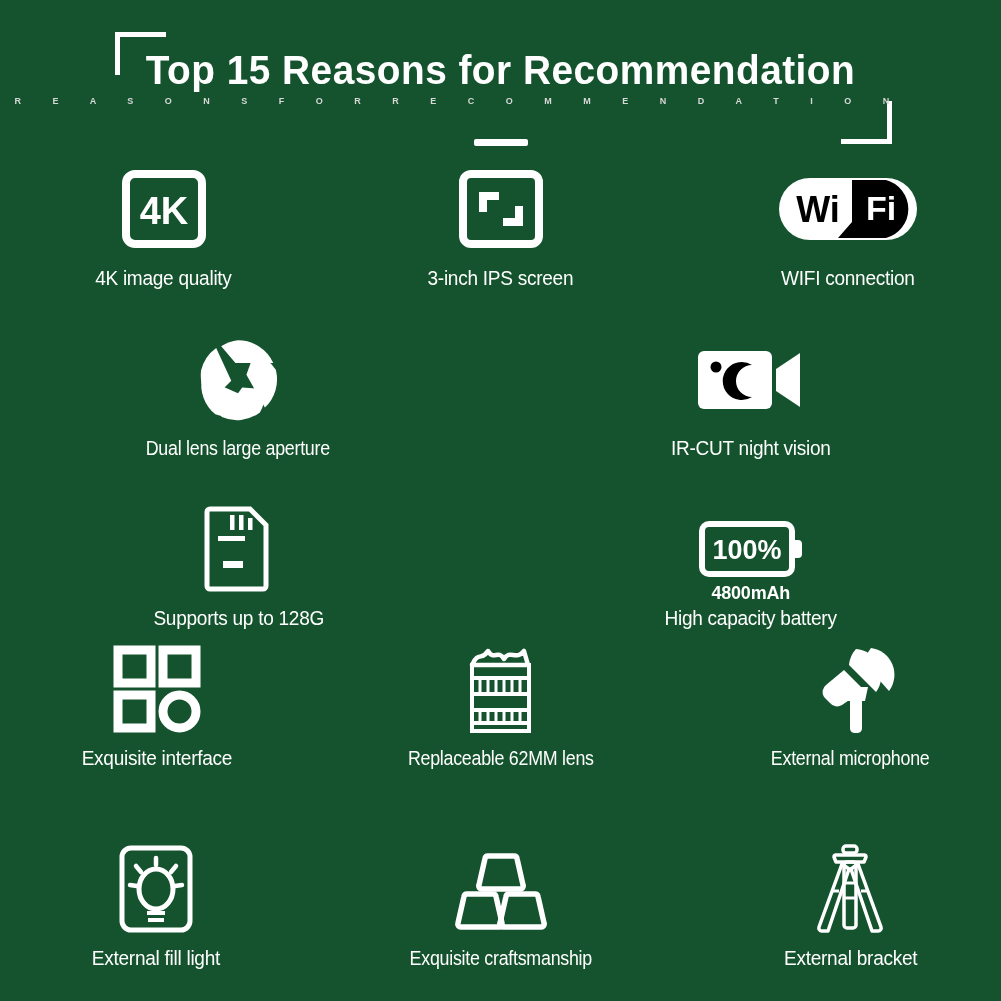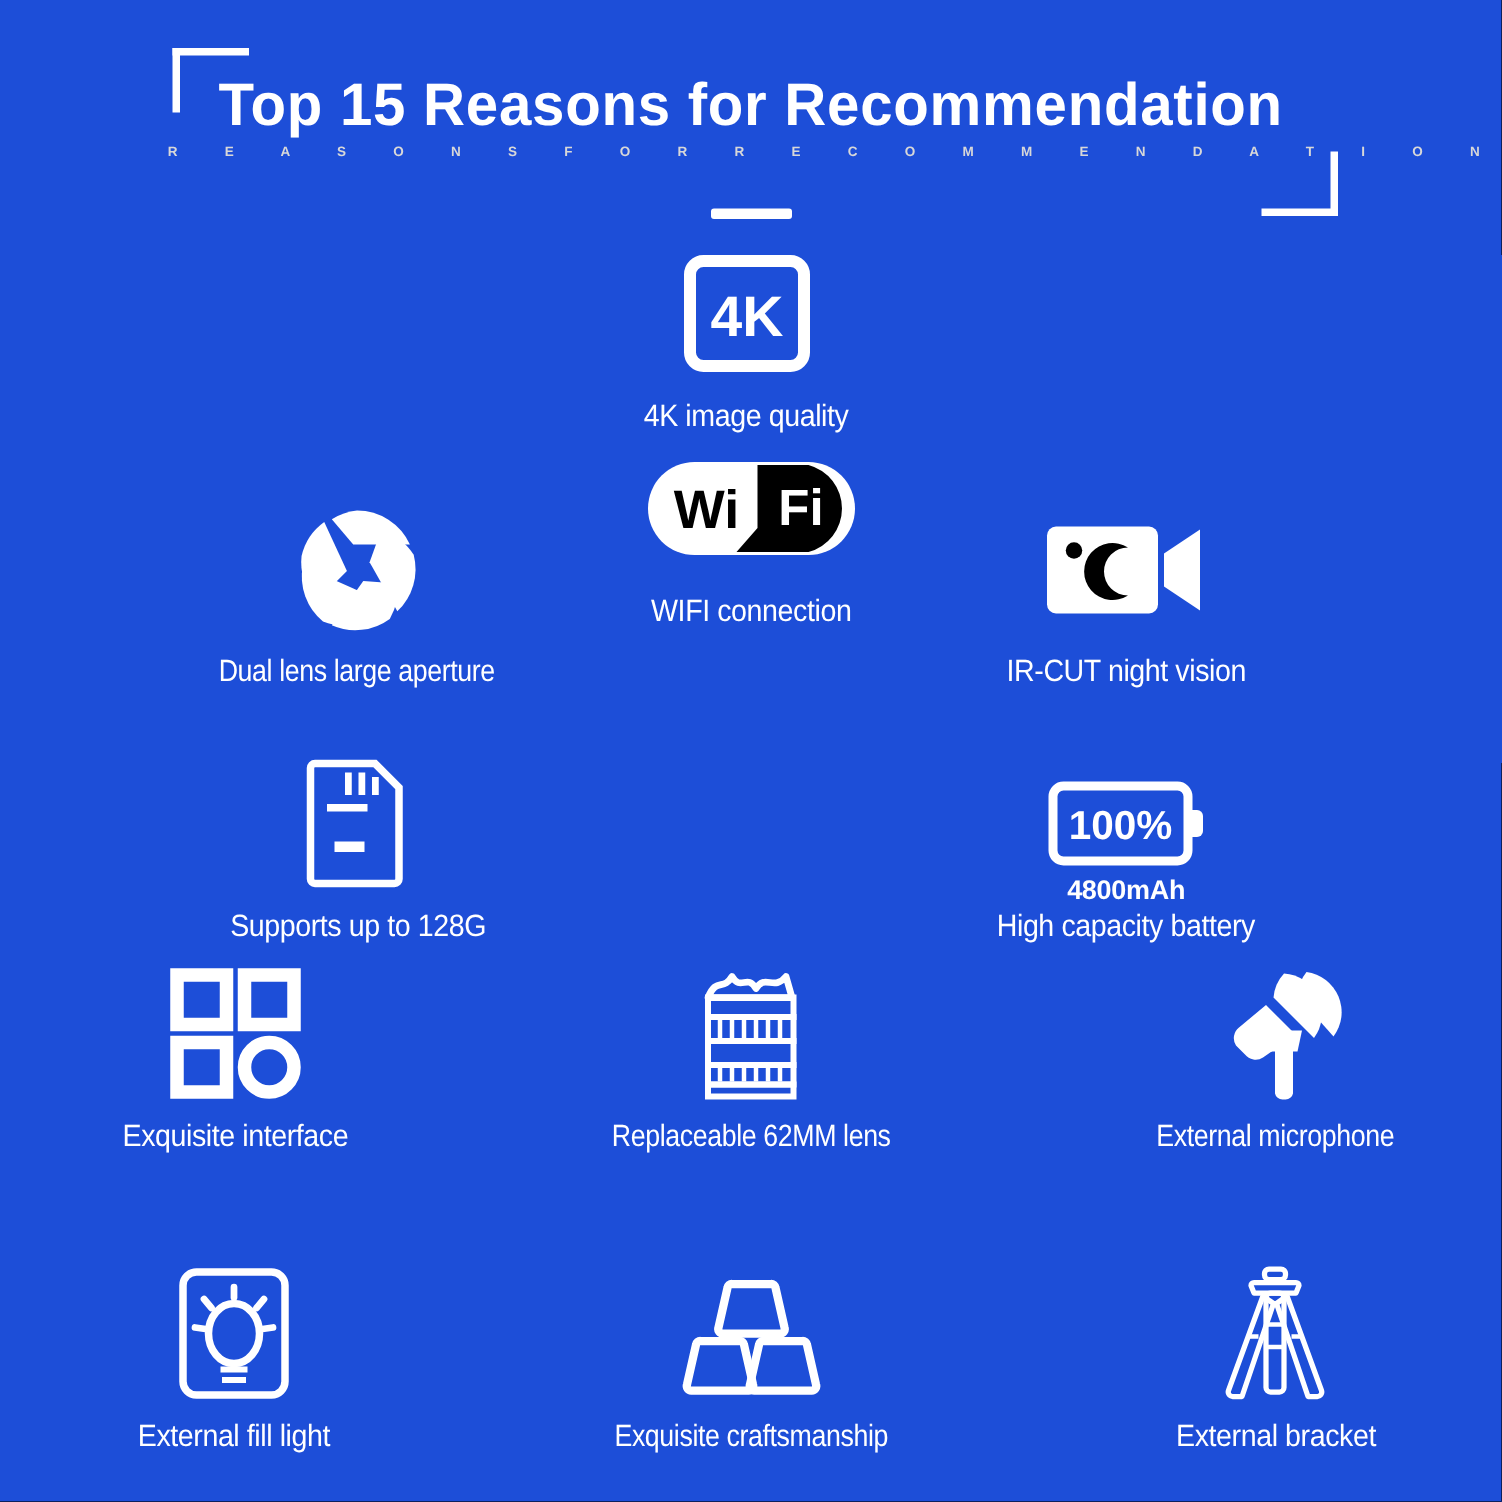--- a/index.html
+++ b/index.html
@@ -3,56 +3,56 @@
 <meta charset="utf-8">
 <style>
   html,body{margin:0;padding:0;background:#000;}
   body{
     width:1001px;height:1001px;
     font-family:"Liberation Sans", sans-serif;
     color:#fff;
     overflow:hidden;
     position:relative;
   }
-  #page{position:absolute;inset:0;background:#1d4ed8;}
+  #page{position:absolute;inset:0;background:#14532d;}
 
   
   .header{position:absolute;left:0;top:0;width:1001px;height:160px;}
   .bracket{position:absolute;width:46px;height:38px;}
   .bracket.tl{left:115px;top:32px;border-left:5px solid #fff;border-top:5px solid #fff;}
   .bracket.br{left:841px;top:101px;border-right:5px solid #fff;border-bottom:5px solid #fff;}
 
   .title{
     position:absolute;left:0;top:48px;width:1001px;
     text-align:center;
     font-size:40px;font-weight:700;
     letter-spacing:0.5px;
     color:#fff;
     white-space:nowrap;
     font-family:"Liberation Sans", sans-serif;
     transform:scaleX(0.97);
   }
   .subtitle{
     position:absolute;left:0;top:96px;width:1001px;
-    text-align:right;
+    text-align:left;
     font-size:9px;font-weight:700;
     letter-spacing:14.5px;
     color:#d8d8d8;
     white-space:nowrap;
     text-indent:14.5px;
   }
   .divider{
     position:absolute;left:50%;top:139px;margin-left:-27px;
     width:54px;height:7px;background:#fff;border-radius:2px;
   }
 
   
   .grid{position:absolute;left:0;top:160px;width:1001px;height:841px;}
   .row{position:absolute;left:0;width:1001px;height:170px;display:flex;}
-  .row.r0{top:0px;flex-direction:column;}
+  .row.r0{top:0px;}
   .row.r1{top:170px;}
   .row.r2{top:340px;}
   .row.r3{top:480px;}
   .row.r4{top:680px;}
 
   .cell{
     flex:1 1 0;
     position:relative;
     display:flex;flex-direction:column;
     align-items:center;justify-content:flex-start;
@@ -113,20 +113,30 @@
       <div class="cell">
         <div class="iconbox">
           <svg class="ico" width="84" height="78" viewBox="0 0 84 78">
             <rect x="4" y="4" width="76" height="70" rx="9" ry="9" fill="none" stroke="#fff" stroke-width="8"></rect>
             <text x="42" y="54" font-family="'Liberation Sans',sans-serif" font-size="38" font-weight="700" text-anchor="middle" fill="#fff">4K</text>
           </svg>
         </div>
         <div class="label">4K image quality</div>
       </div>
 
+      <div class="cell">
+        <div class="iconbox">
+          <svg class="ico" width="84" height="78" viewBox="0 0 84 78">
+            <rect x="4" y="4" width="76" height="70" rx="8" ry="8" fill="none" stroke="#fff" stroke-width="8"></rect>
+            <path d="M20 42 L20 22 L40 22 L40 30 L28 30 L28 42 Z" fill="#fff"></path>
+            <path d="M64 36 L64 56 L44 56 L44 48 L56 48 L56 36 Z" fill="#fff"></path>
+          </svg>
+        </div>
+        <div class="label">3-inch IPS screen</div>
+      </div>
 
       <div class="cell">
         <div class="iconbox">
           <svg class="ico" width="140" height="70" viewBox="0 0 140 70">
             <rect x="1" y="4" width="138" height="62" rx="31" ry="31" fill="#fff"></rect>
             <path d="M74 6 H108 A30 30 0 0 1 108 64 H60 L74 48 Z" fill="#000"></path>
             <text x="40" y="48" font-family="'Liberation Sans',sans-serif" font-size="36" font-weight="700" text-anchor="middle" fill="#000">Wi</text>
             <text x="103" y="46" font-family="'Liberation Sans',sans-serif" font-size="34" font-weight="700" text-anchor="middle" fill="#fff">Fi</text>
           </svg>
         </div>

